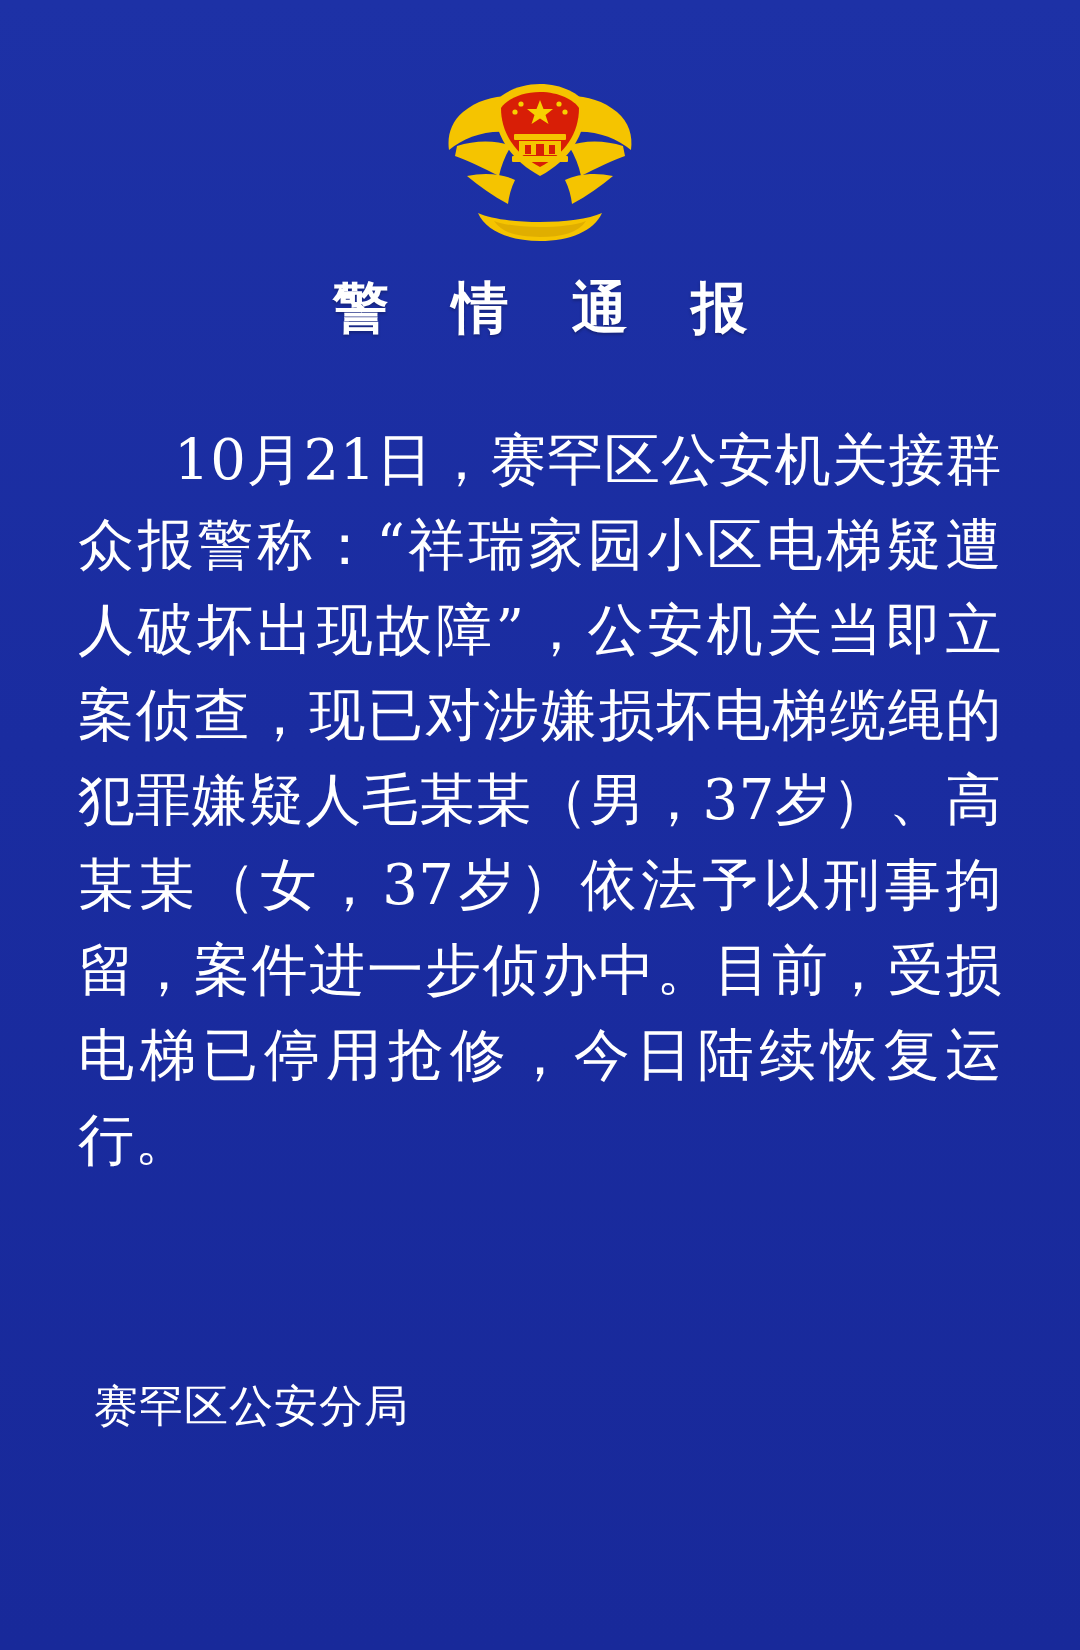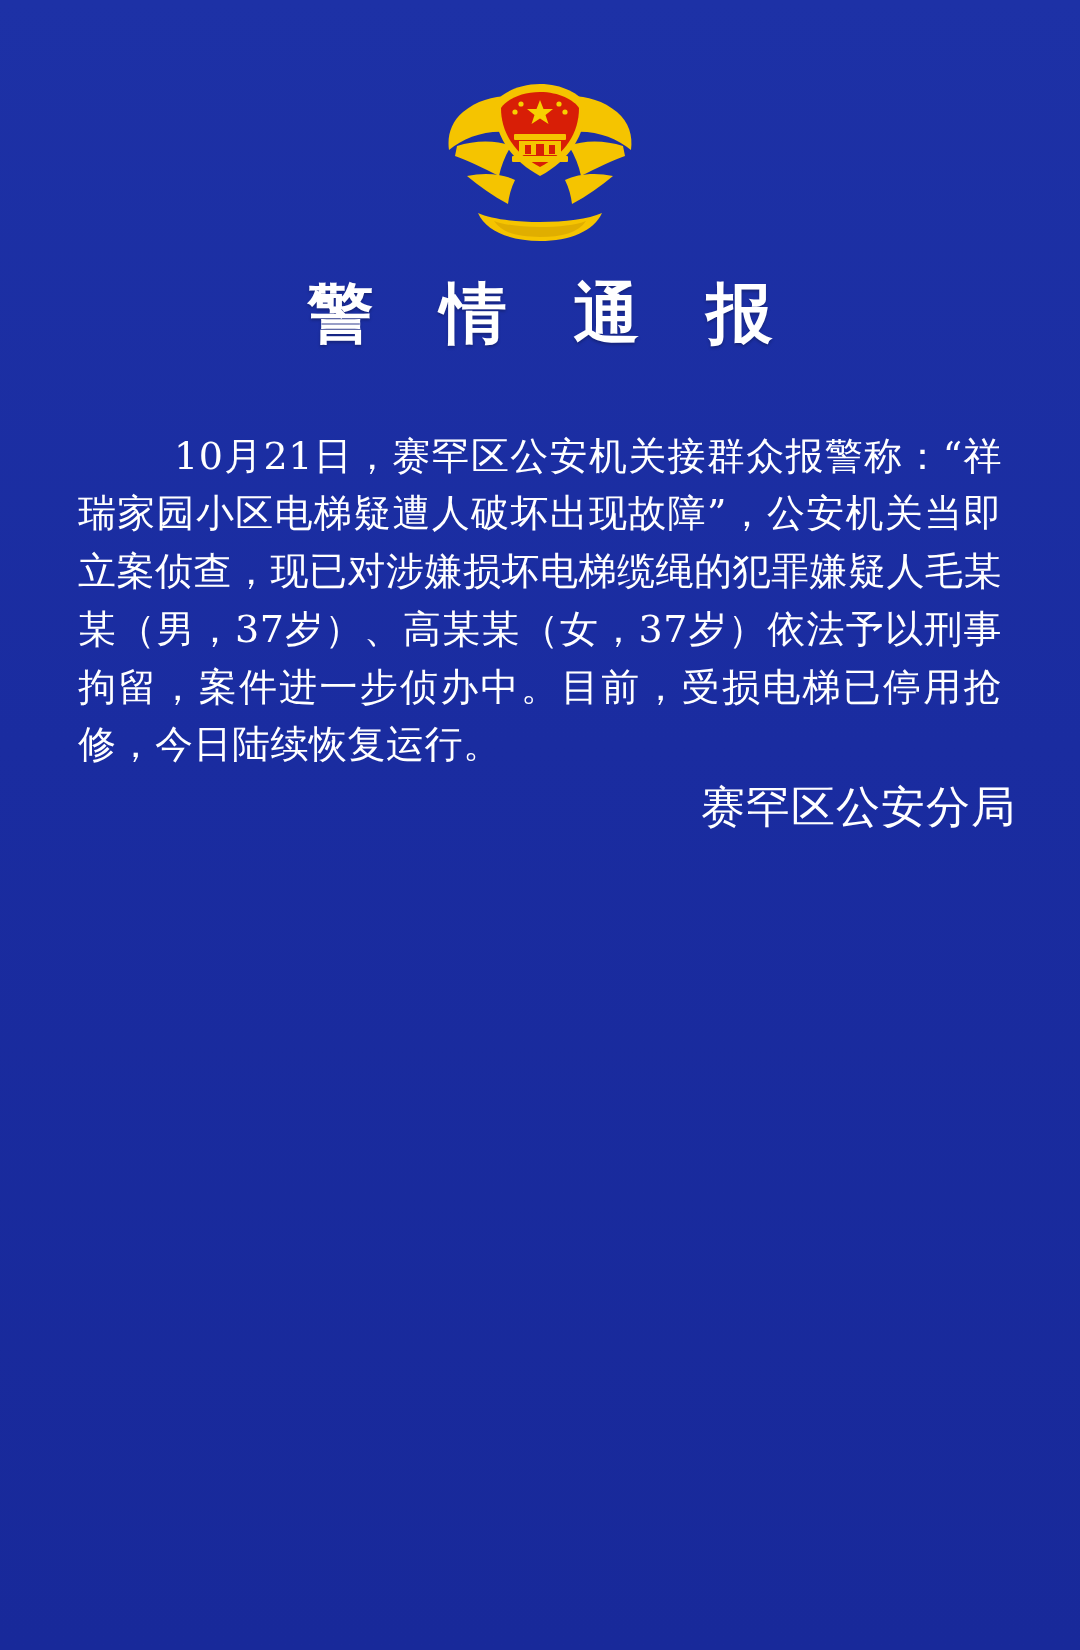--- a/index.html
+++ b/index.html
@@ -54,45 +54,46 @@
     bottom: 0;
     transform: translateX(-50%);
     width: 132px;
     height: 34px;
   }
 
   
   .title {
     margin-top: 34px;
     text-align: center;
-    font-size: 66px;
+    font-size: 56px;
     line-height: 1.1;
     font-weight: 700;
     letter-spacing: 22px;
     text-indent: 22px;
     text-shadow: 0 2px 3px rgba(0,0,0,0.25);
     font-family: "DejaVu Serif", "Liberation Serif", serif;
   }
 
   
   .body-text {
     margin-top: 78px;
-    font-size: 38px;
+    font-size: 56px;
     line-height: 1.52;
     text-align: justify;
     text-justify: inter-ideograph;
     text-indent: 96px;
     letter-spacing: 0.5px;
     padding: 0 14px;
     font-family: "DejaVu Serif", "Liberation Serif", serif;
   }
 
   
   .signature {
-    text-align: right;
+    margin-top: 190px;
+    text-align: left;
     padding-left: 30px;
     font-size: 44px;
     line-height: 1.5;
     font-family: "DejaVu Serif", "Liberation Serif", serif;
   }
   .signature div {
     letter-spacing: 1px;
   }
 </style>
 </head>

